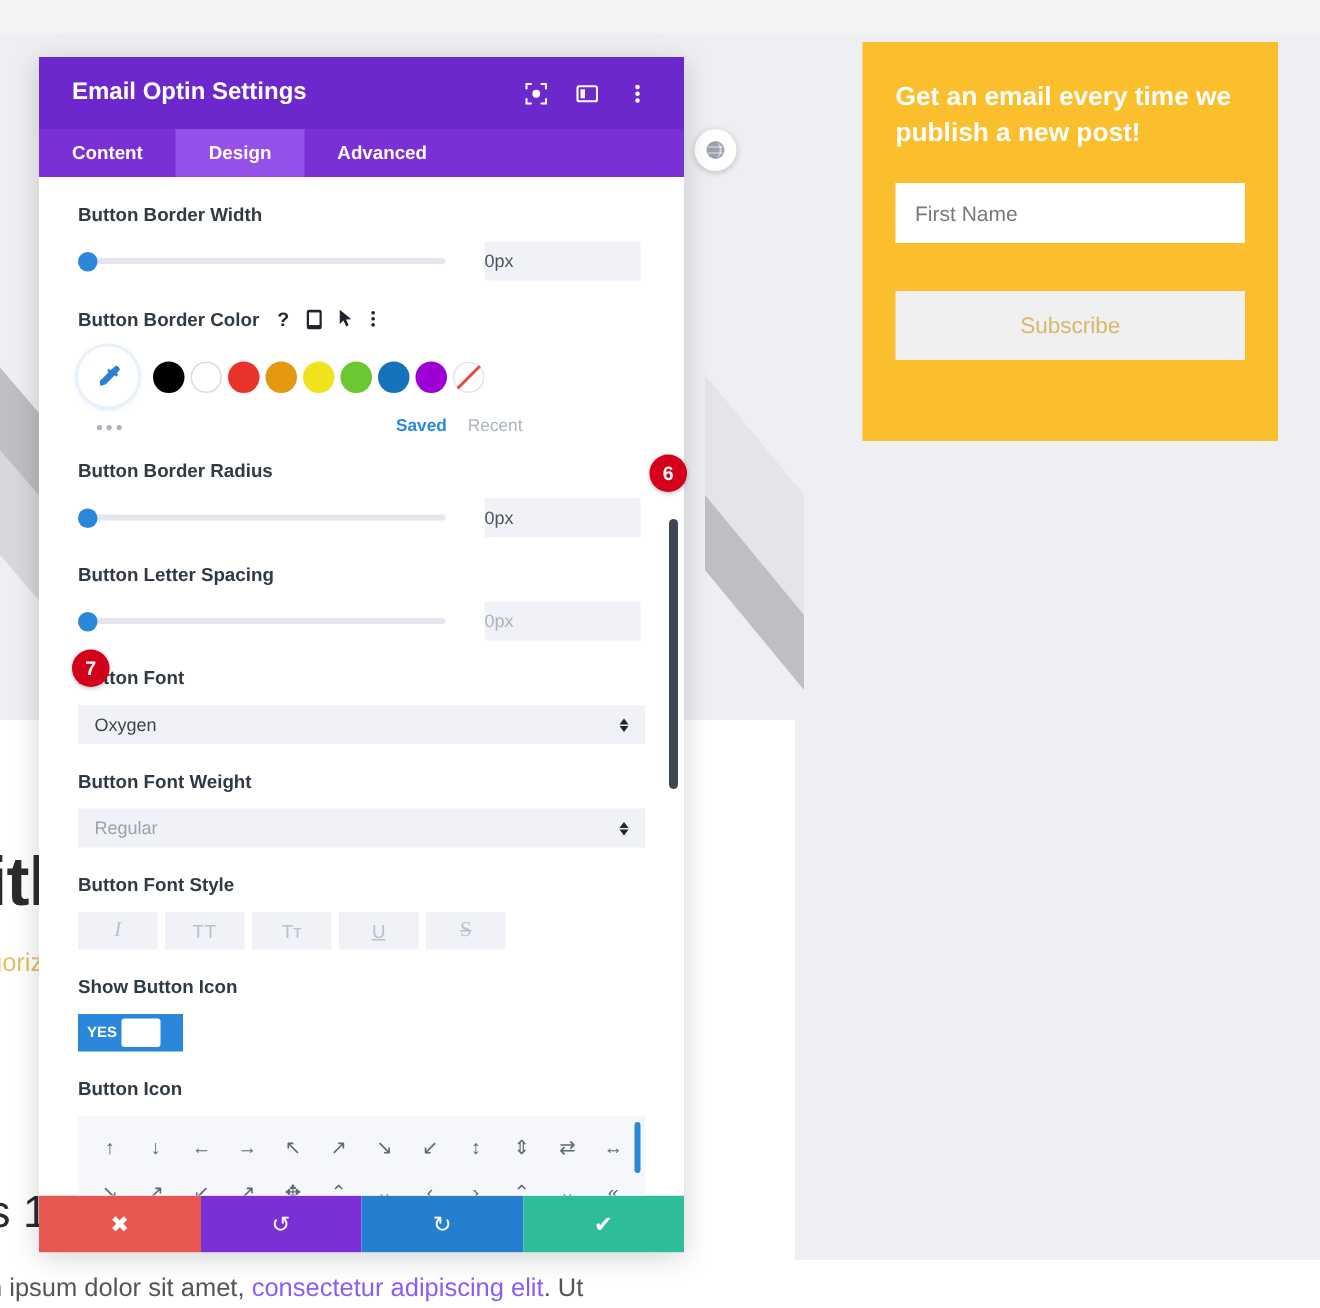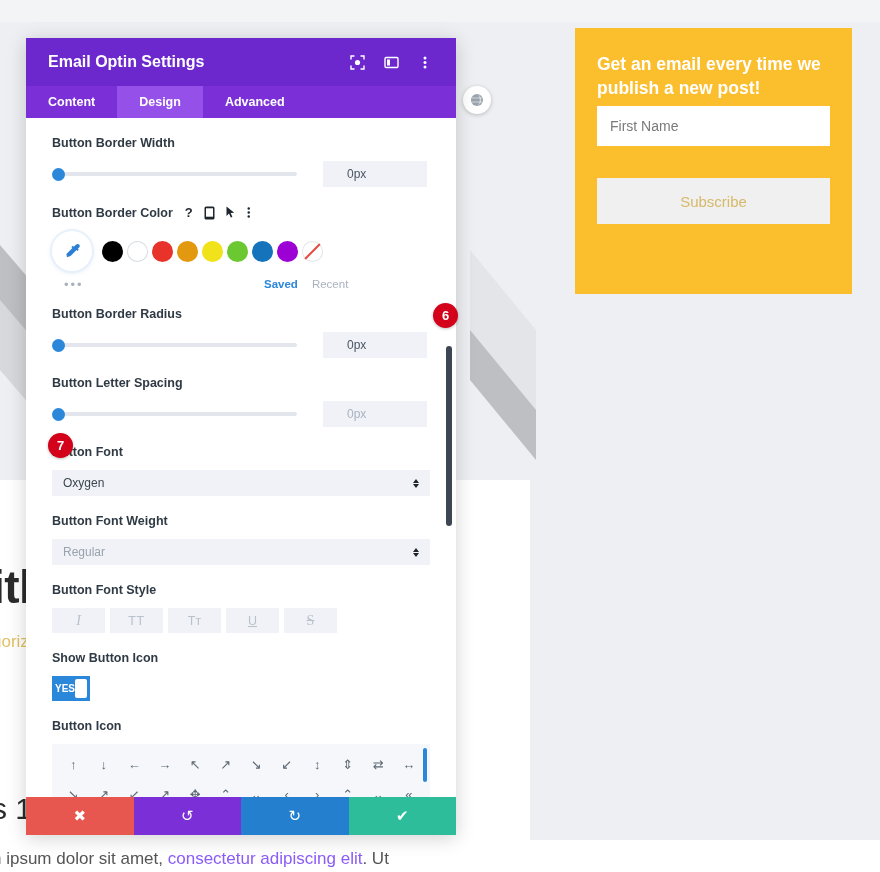--- a/index.html
+++ b/index.html
@@ -54,21 +54,21 @@
     left: 575px; top: 28px;
     width: 277px; height: 266px;
     background: #fbbe2c;
     padding: 24px 22px;
   }
   #optin .headline {
     color: #ffffff;
     font-size: 17.5px;
     font-weight: 700;
     line-height: 1.38;
-    margin: 0 0 6px 0;
+    margin: 0 0 22px 0;
   }
   #optin .field {
     width: 100%;
     height: 40px;
     background: #ffffff;
     border: none;
     margin-bottom: 11px;
     padding: 0 13px;
     font-size: 14px;
     color: #7a7a7a;
@@ -196,21 +196,21 @@
     border-radius: 50%;
     background: #2b87da;
   }
   .num-input {
     width: 104px;
     height: 26px;
     background: #f0f2f7;
     border: none;
     font-size: 12px;
     color: #4a5561;
-    padding: 0 24px;
+    padding: 0 0;
     display: flex;
     align-items: center;
     margin-left: 26px;
   }
   .num-input.muted { color: #a9b3bf; }
 
   
   .color-row {
     display: flex;
     align-items: center;
@@ -301,21 +301,21 @@
     cursor: pointer;
   }
   .sb .it { font-style: italic; font-family: "Liberation Serif", serif; font-size: 14px; }
   .sb .uc { letter-spacing: .5px; }
   .sb .tt { }
   .sb .ul { text-decoration: underline; }
   .sb .st { text-decoration: line-through; font-family: "Liberation Serif", serif; font-size: 14px; }
 
   
   .toggle {
-    width: 38px; height: 25px;
+    width: 70px; height: 25px;
     background: #2b87da;
     display: flex; align-items: center;
     cursor: pointer;
     padding: 3px;
   }
   .toggle .lbl {
     color: #ffffff; font-size: 10px; font-weight: 700;
     width: 26px; text-align: center;
   }
   .toggle .knob2 {

